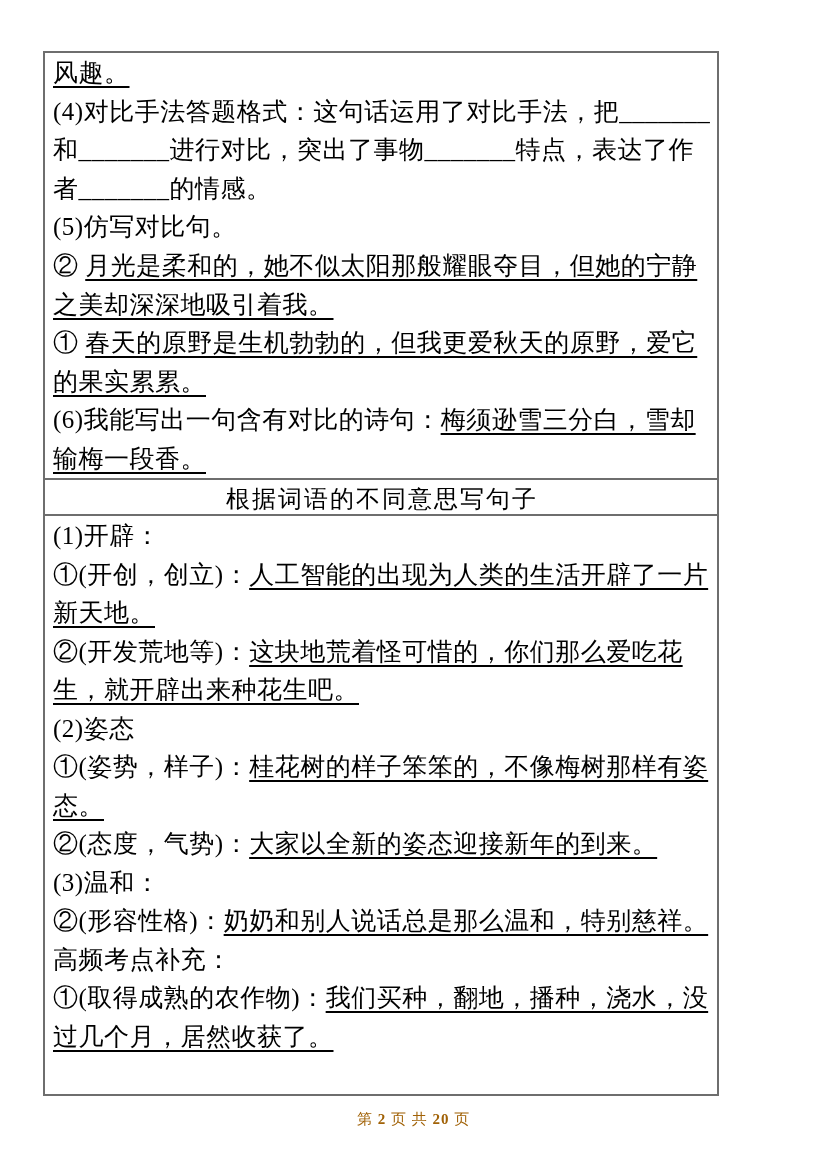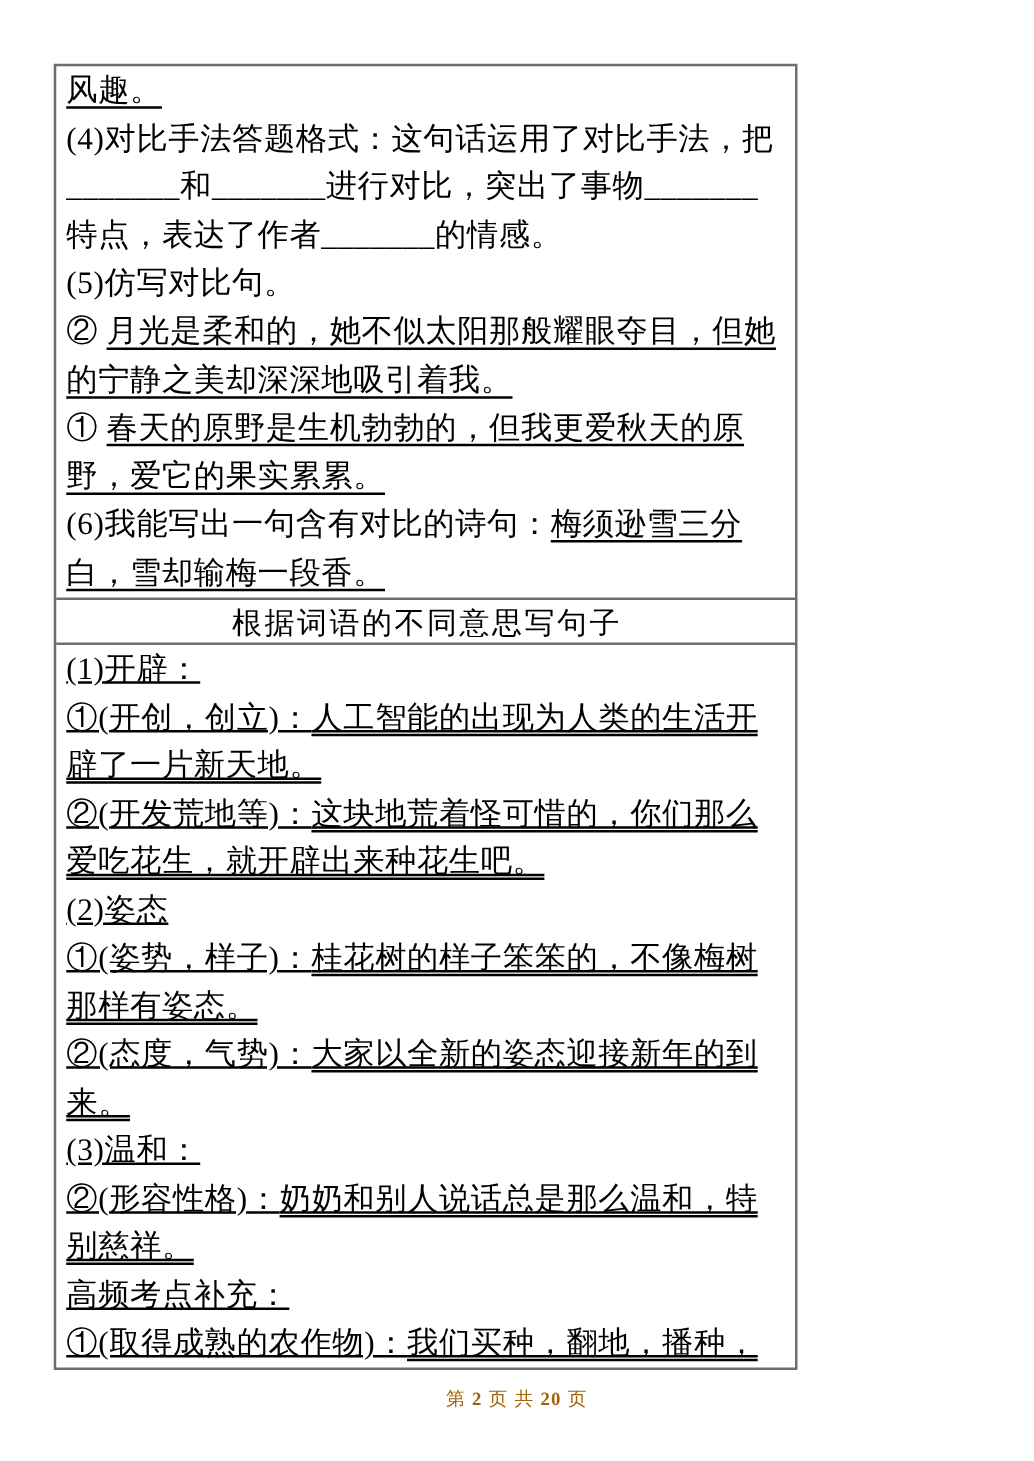--- a/index.html
+++ b/index.html
@@ -11,21 +11,21 @@
     width: 827px;
     height: 1169px;
     position: relative;
     font-family: "Liberation Serif", serif;
     color: #000000;
   }
   .doc-table {
     position: absolute;
     left: 43px;
     top: 51px;
-    width: 595px;
+    width: 676px;
     box-sizing: border-box;
     border: 2px solid #6e6e6e;
     background: #ffffff;
   }
   .cell {
     box-sizing: border-box;
     padding: 1px 6px 0 8px;
     font-size: 25px;
     line-height: 38.6px;
     overflow: hidden;
@@ -39,21 +39,20 @@
     font-size: 24px;
     line-height: 36px;
     border-top: 2px solid #6e6e6e;
     border-bottom: 2px solid #6e6e6e;
     letter-spacing: 2px;
     text-align: center;
   }
   .cell-bottom {
     height: 578px;
     line-height: 38.5px;
-    text-decoration: underline;
   }
   .line { white-space: normal; }
   .u {
     text-decoration: underline;
     text-decoration-thickness: 2px;
     text-underline-offset: 5px;
     text-decoration-color: #000000;
   }
   .b { font-weight: bold; }
   .page-footer {

